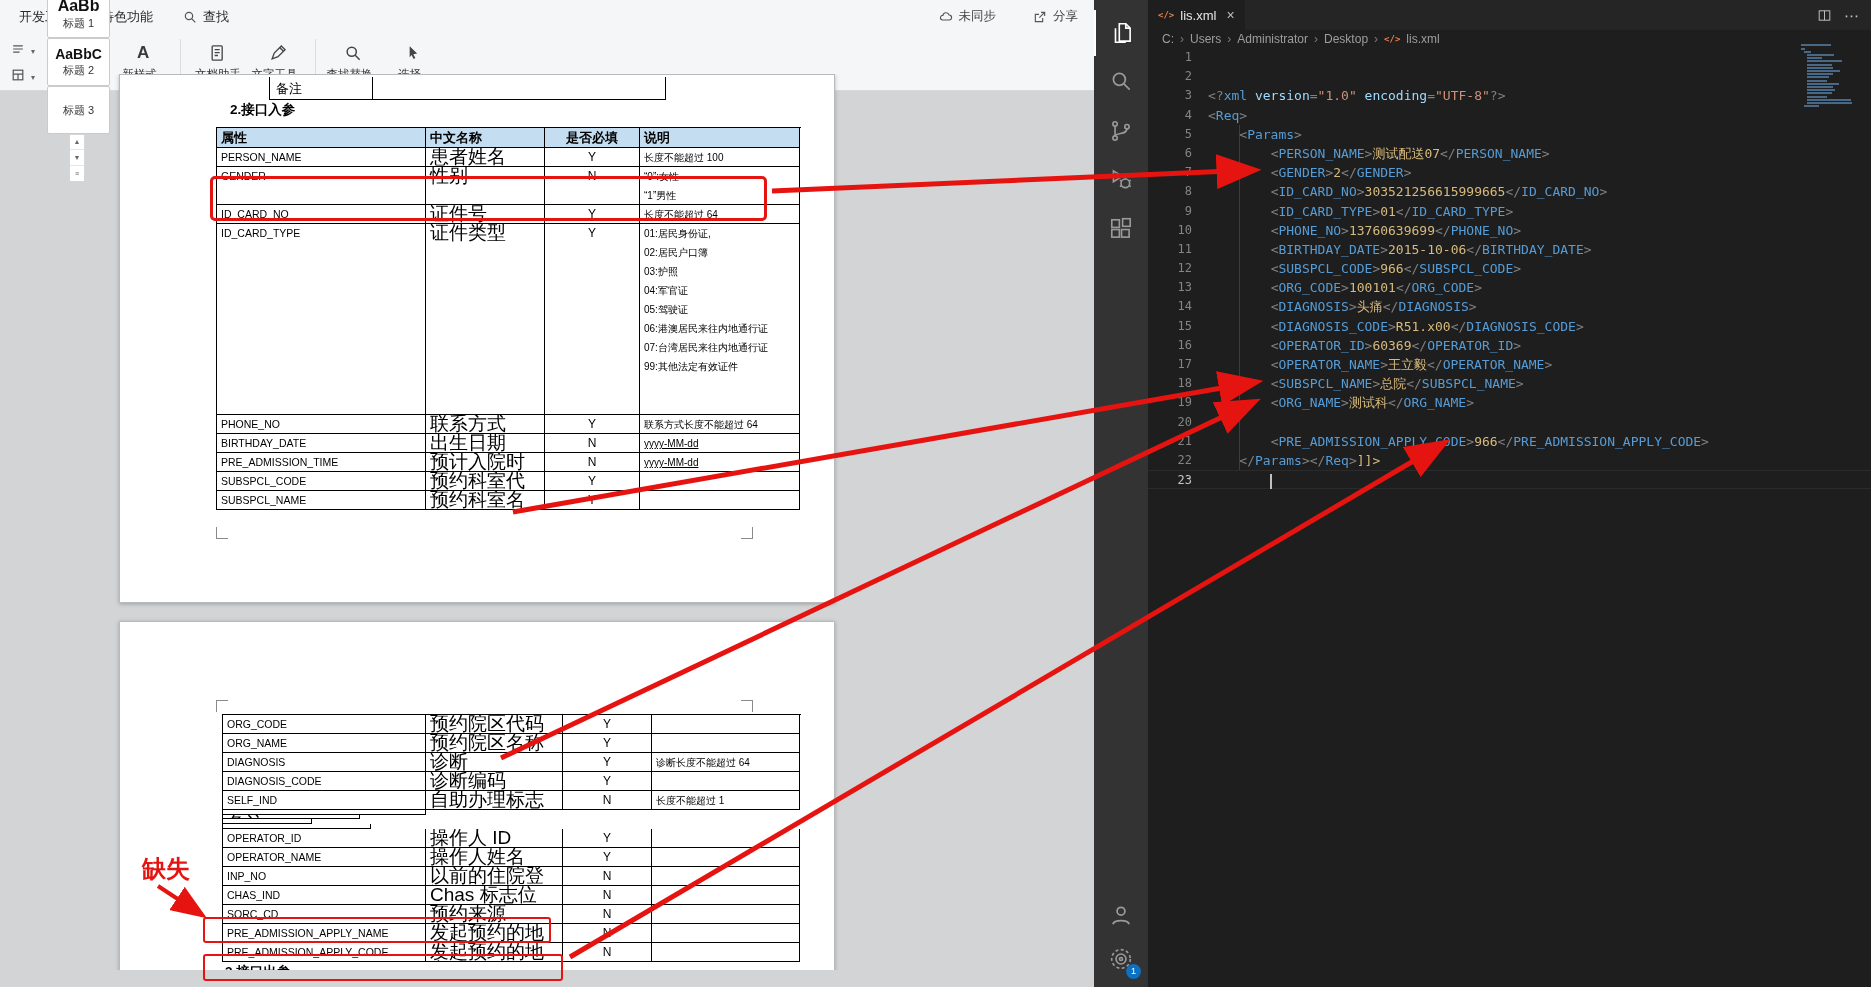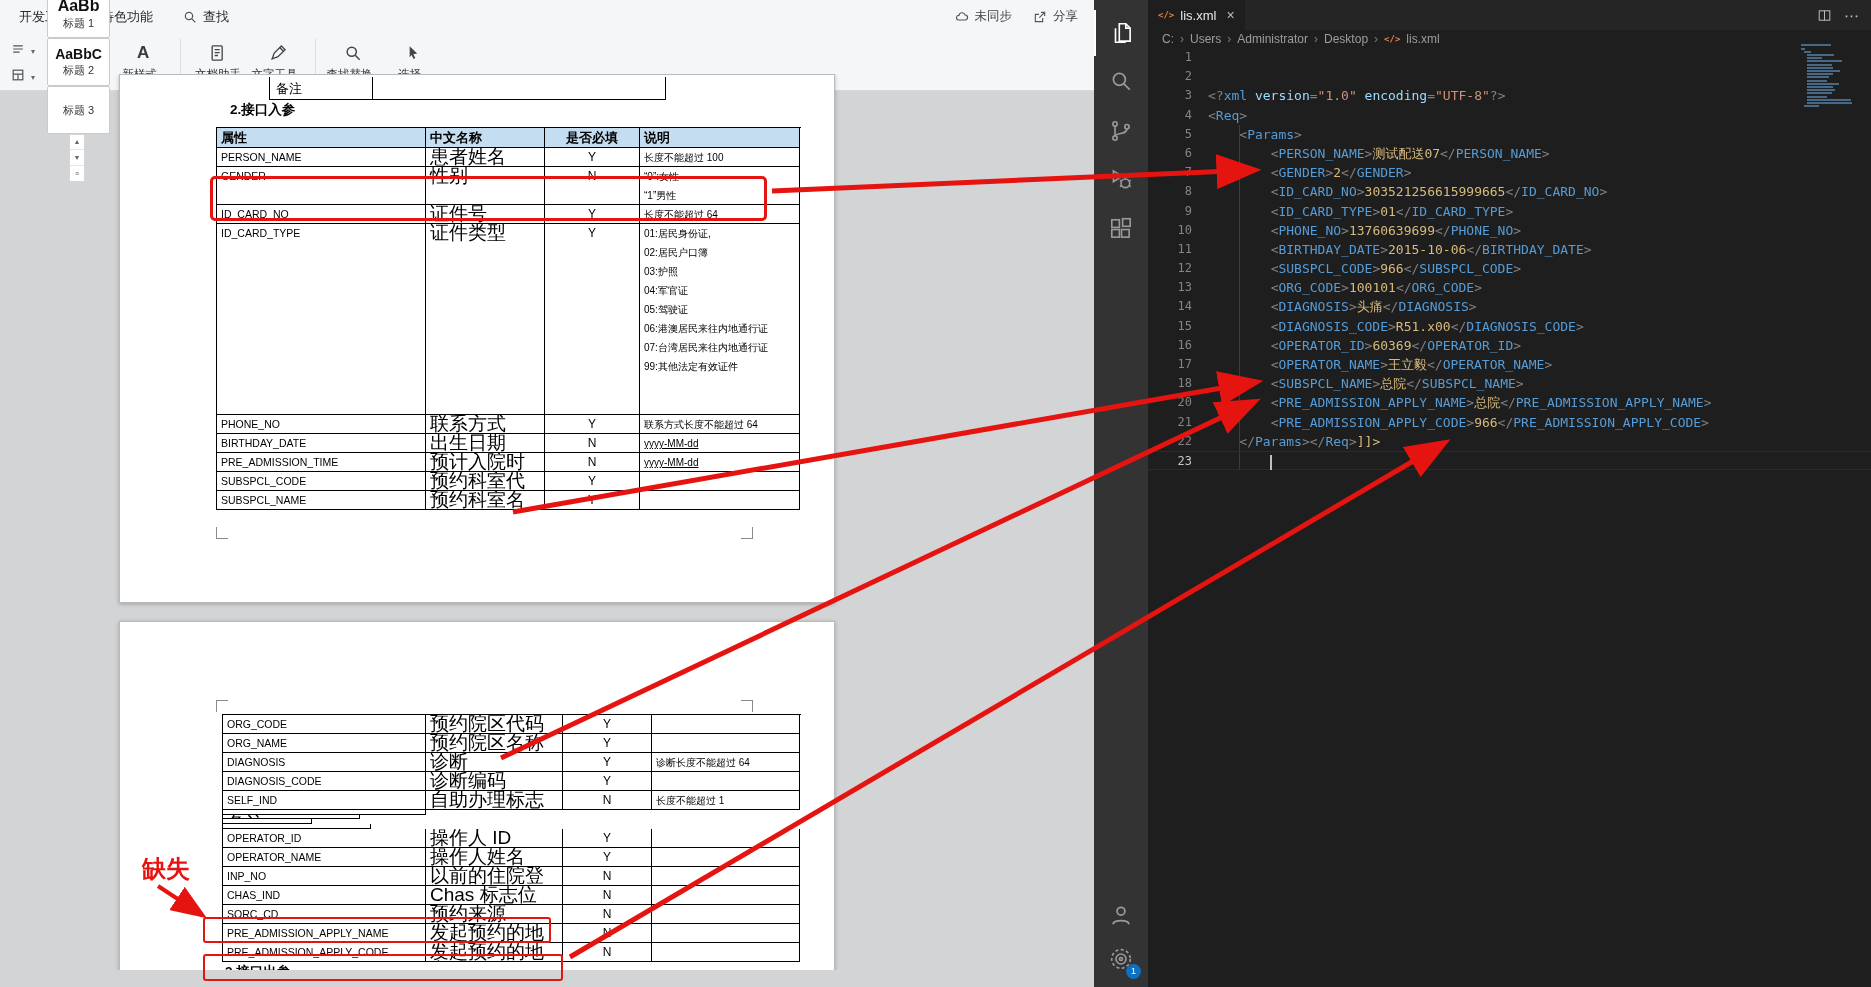--- a/index.html
+++ b/index.html
@@ -5,21 +5,21 @@
   *{margin:0;padding:0;box-sizing:border-box;}
   html,body{width:1871px;height:987px;overflow:hidden;}
   body{font-family:"Liberation Sans",sans-serif;background:#1e1e1e;position:relative;}
   #app{position:absolute;inset:0;width:1871px;height:987px;overflow:hidden;}
 
   
   #word-pane{position:absolute;left:0;top:0;width:1094px;height:987px;background:#d3d4d6;}
   #menubar{position:absolute;left:0;top:0;width:100%;height:33px;background:#f4f6f7;display:flex;align-items:center;padding:0 16px 0 4px;}
   .mtab{padding:0 15px;font-size:13px;color:#2b2b2b;line-height:33px;cursor:default;}
   .msearch{display:flex;align-items:center;gap:5px;font-size:13px;color:#2b2b2b;padding:0 14px;}
-  .mright{margin-left:auto;display:flex;align-items:flex-end;gap:20px;font-size:12.5px;color:#444;}
+  .mright{margin-left:auto;display:flex;align-items:flex-end;gap:36px;font-size:12.5px;color:#444;}
   .mitem{display:flex;align-items:center;gap:5px;}
   .mini-ico{width:16px;height:16px;color:#555;}
   .mini-ico svg{width:100%;height:100%;}
 
   #ribbon{position:absolute;left:0;top:33px;width:100%;height:58px;background:#f4f6f7;border-bottom:1px solid #d8d9da;display:flex;align-items:center;padding-left:8px;}
   .rb-left{display:flex;flex-direction:column;gap:4px;margin-right:10px;}
   .rb-mini{display:flex;align-items:center;gap:2px;color:#555;padding:2px;}
   .rb-mini svg{width:16px;height:16px;}
   .style-gallery{display:flex;align-items:center;flex-direction:column;}
   .style-card{width:63px;height:48px;background:#fff;border:1px solid #c9ccce;border-radius:2px;margin-right:3px;display:flex;flex-direction:column;align-items:center;justify-content:center;}
@@ -569,22 +569,25 @@
           </div>
           <div class="code-line">
             <div class="line-num">17</div>
             <div class="line-text">        <span class="xp">&lt;</span><span class="xt">OPERATOR_NAME</span><span class="xp">&gt;</span><span class="xv">王立毅</span><span class="xp">&lt;/</span><span class="xt">OPERATOR_NAME</span><span class="xp">&gt;</span></div>
           </div>
           <div class="code-line">
             <div class="line-num">18</div>
             <div class="line-text">        <span class="xp">&lt;</span><span class="xt">SUBSPCL_NAME</span><span class="xp">&gt;</span><span class="xv">总院</span><span class="xp">&lt;/</span><span class="xt">SUBSPCL_NAME</span><span class="xp">&gt;</span></div>
           </div>
           <div class="code-line">
+            <div class="line-num">19</div>
+            <div class="line-text">        <span class="xp">&lt;</span><span class="xt">ORG_NAME</span><span class="xp">&gt;</span><span class="xv">测试科</span><span class="xp">&lt;/</span><span class="xt">ORG_NAME</span><span class="xp">&gt;</span></div>
+          </div>
+          <div class="code-line">
             <div class="line-num">20</div>
-            <div class="line-text">        <span class="xp">&lt;</span><span class="xt">PRE_ADMISSION_APPLY_NAME</span><span class="xp">&gt;</span><span class="xv">总院</span><span class="xp">&lt;/</span><span class="xt">PRE_ADMISSION_APPLY_NAME</span><span class="xp">&gt;</span></div>
           </div>
           <div class="code-line">
             <div class="line-num">21</div>
             <div class="line-text">        <span class="xp">&lt;</span><span class="xt">PRE_ADMISSION_APPLY_CODE</span><span class="xp">&gt;</span><span class="xv">966</span><span class="xp">&lt;/</span><span class="xt">PRE_ADMISSION_APPLY_CODE</span><span class="xp">&gt;</span></div>
           </div>
           <div class="code-line">
             <div class="line-num">22</div>
             <div class="line-text">    <span class="xp">&lt;/</span><span class="xt">Params</span><span class="xp">&gt;</span><span class="xp">&lt;/</span><span class="xt">Req</span><span class="xp">&gt;</span><span class="xv">]]&gt;</span></div>
           </div>
           <div class="code-line current">

